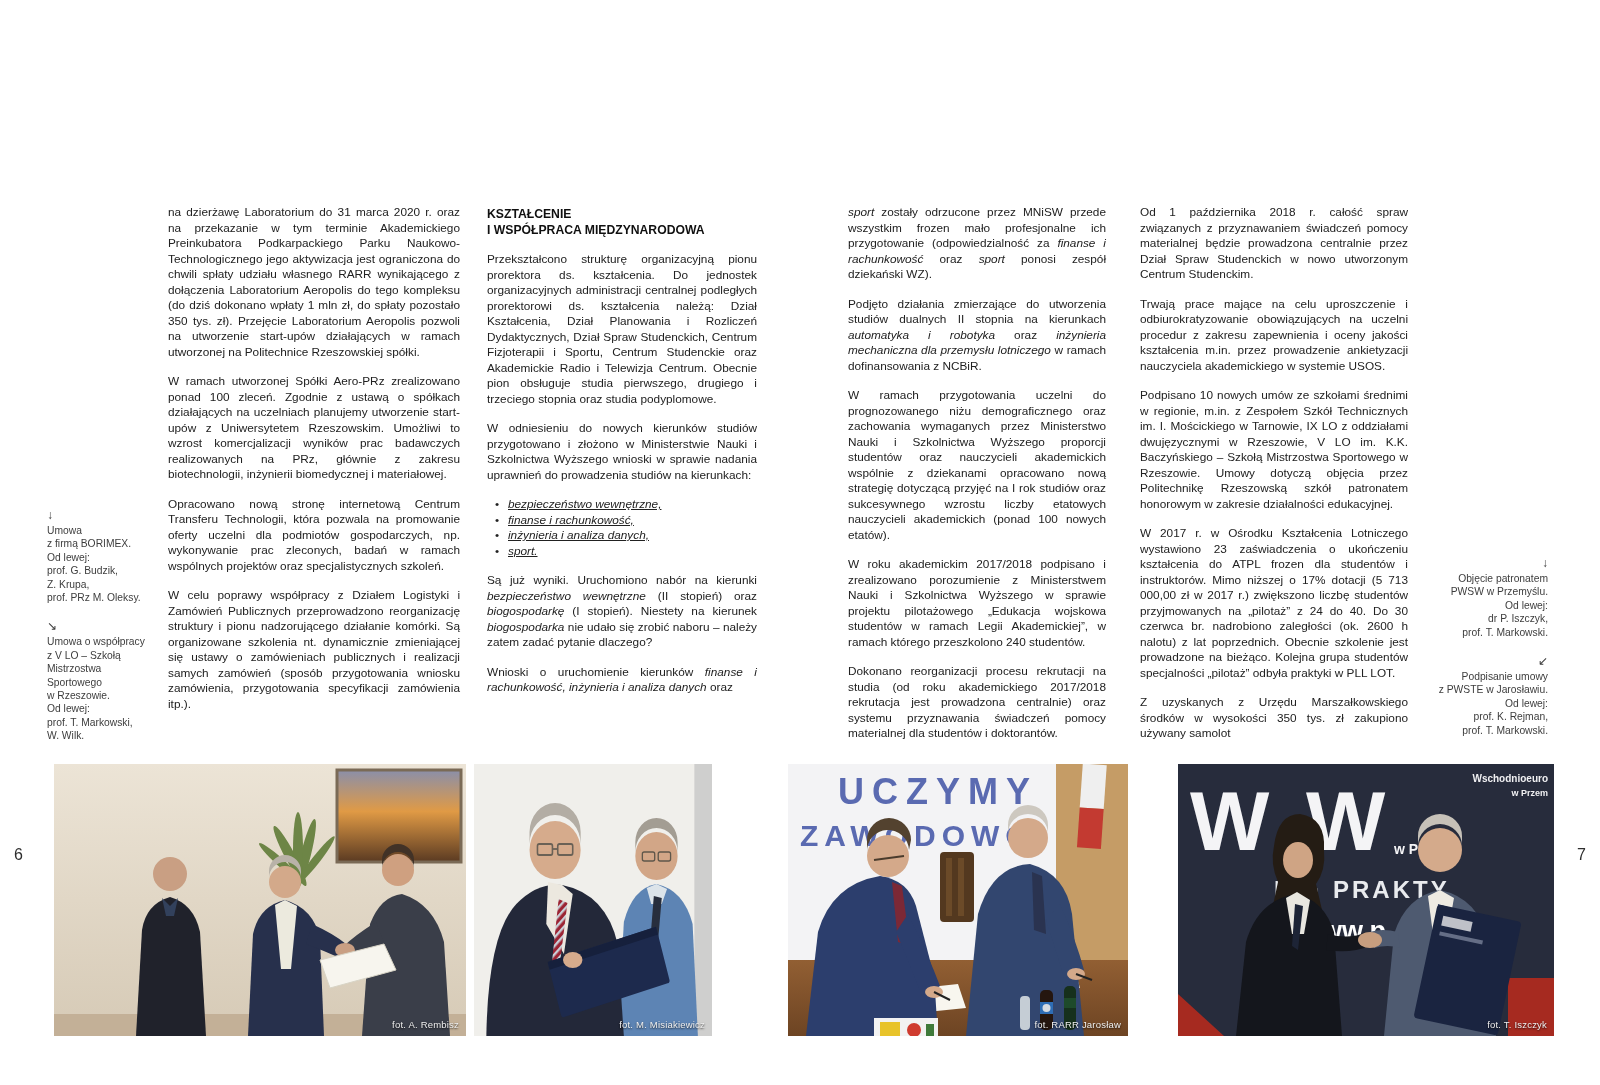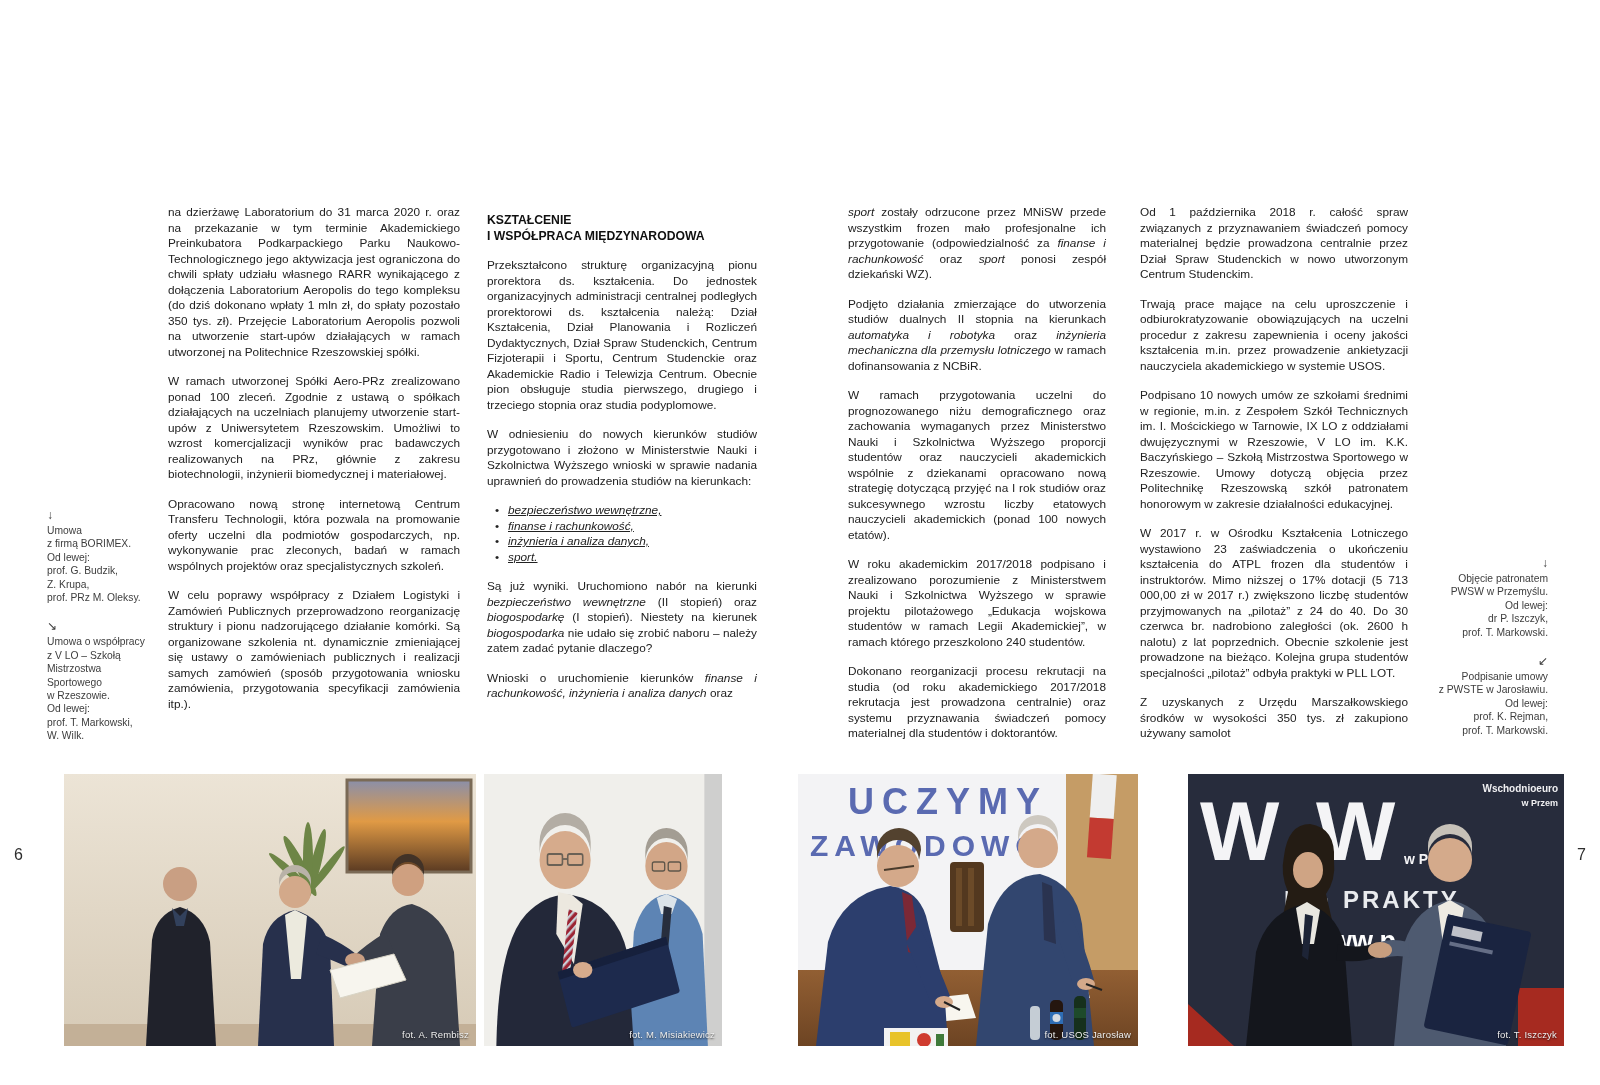--- a/index.html
+++ b/index.html
@@ -11,39 +11,39 @@
   .col{position:absolute;top:205px;}
   .col1{left:168px;width:292px;}
   .col2{left:487px;width:270px;}
   .col3{left:848px;width:258px;}
   .col4{left:1140px;width:268px;}
   .col p{
     margin:0 0 14px 0;font-size:11.8px;line-height:15.5px;
     text-align:justify;color:#212121;
   }
   .col p i{font-style:italic;}
-  .heading{margin:7px 0 14px 0;font-weight:700;font-size:12.2px;line-height:16px;color:#101010;}
+  .heading{margin:1px 0 14px 0;font-weight:700;font-size:12.2px;line-height:16px;color:#101010;}
   ul.bullets{margin:0 0 14px 0;padding:0 0 0 8px;list-style:none;}
   ul.bullets li{
     position:relative;padding-left:13px;font-style:italic;
     font-size:11.8px;line-height:15.5px;color:#212121;text-decoration:underline;
   }
   ul.bullets li::before{content:"•";position:absolute;left:0;top:0;font-style:normal;}
   
   .margin-cap{position:absolute;font-size:10.3px;line-height:13.4px;color:#3d3d3d;}
   .margin-cap.left{left:47px;top:508px;width:112px;text-align:left;}
   .margin-cap.right{right:52px;top:556px;width:118px;text-align:right;}
   .cap-group + .cap-group{margin-top:15px;}
   .cap-arrow{font-size:12px;line-height:14px;margin-bottom:2px;color:#3d3d3d;}
   
   .pagenum{position:absolute;top:846px;font-size:16px;color:#2e2e2e;}
   .pagenum.left{left:14px;}
   .pagenum.right{right:14px;}
   
-  .photo{position:absolute;top:758px;height:272px;overflow:hidden;margin:16px;padding:0;}
+  .photo{position:absolute;top:758px;height:272px;overflow:hidden;margin:6px;padding:0;}
   .photo svg{display:block;width:100%;height:100%;}
   .photo .credit{
     position:absolute;right:7px;bottom:6px;font-size:9.5px;color:#efefef;
     text-shadow:0 1px 2px rgba(0,0,0,.75);letter-spacing:.2px;
   }
   .photo1{left:48px;width:412px;}
   .photo2{left:468px;width:238px;text-align:center;}
   .photo3{left:782px;width:340px;}
   .photo4{left:1172px;width:376px;}
   .photo text{font-family:"Liberation Sans",sans-serif;}
@@ -272,21 +272,21 @@
         <rect x="276" y="222" width="12" height="44" rx="5" fill="#16301c"></rect>
         <rect x="276" y="234" width="12" height="10" fill="#1e4a2a"></rect>
       </g>
       <g>
         <rect x="86" y="254" width="64" height="18" fill="#f2f2f2"></rect>
         <polygon points="92,258 112,258 112,272 92,272" fill="#e8c32a"></polygon>
         <circle cx="126" cy="266" r="7" fill="#cf3b2f"></circle>
         <rect x="138" y="260" width="8" height="12" fill="#3f7a3a"></rect>
       </g>
     </svg>
-    <span class="credit">fot. USOS Jarosław</span>
+    <span class="credit">fot. RARR Jarosław</span>
   </figure>
 
   <figure class="photo photo4">
     <svg viewBox="0 0 376 272" preserveAspectRatio="none">
       <rect width="376" height="272" fill="#272c3c"></rect>
       <text x="12" y="86" font-size="84" font-weight="bold" fill="#f4f4f6">W</text>
       <text x="128" y="86" font-size="84" font-weight="bold" fill="#f4f4f6">W</text>
       <text x="216" y="90" font-size="14" font-weight="bold" fill="#f4f4f6">w Prze</text>
       <text x="96" y="134" font-size="24" font-weight="bold" fill="#e9ebee" letter-spacing="3">IE · PRAKTY</text>
       <text x="122" y="176" font-size="27" font-weight="bold" fill="#ffffff">www.p</text>

